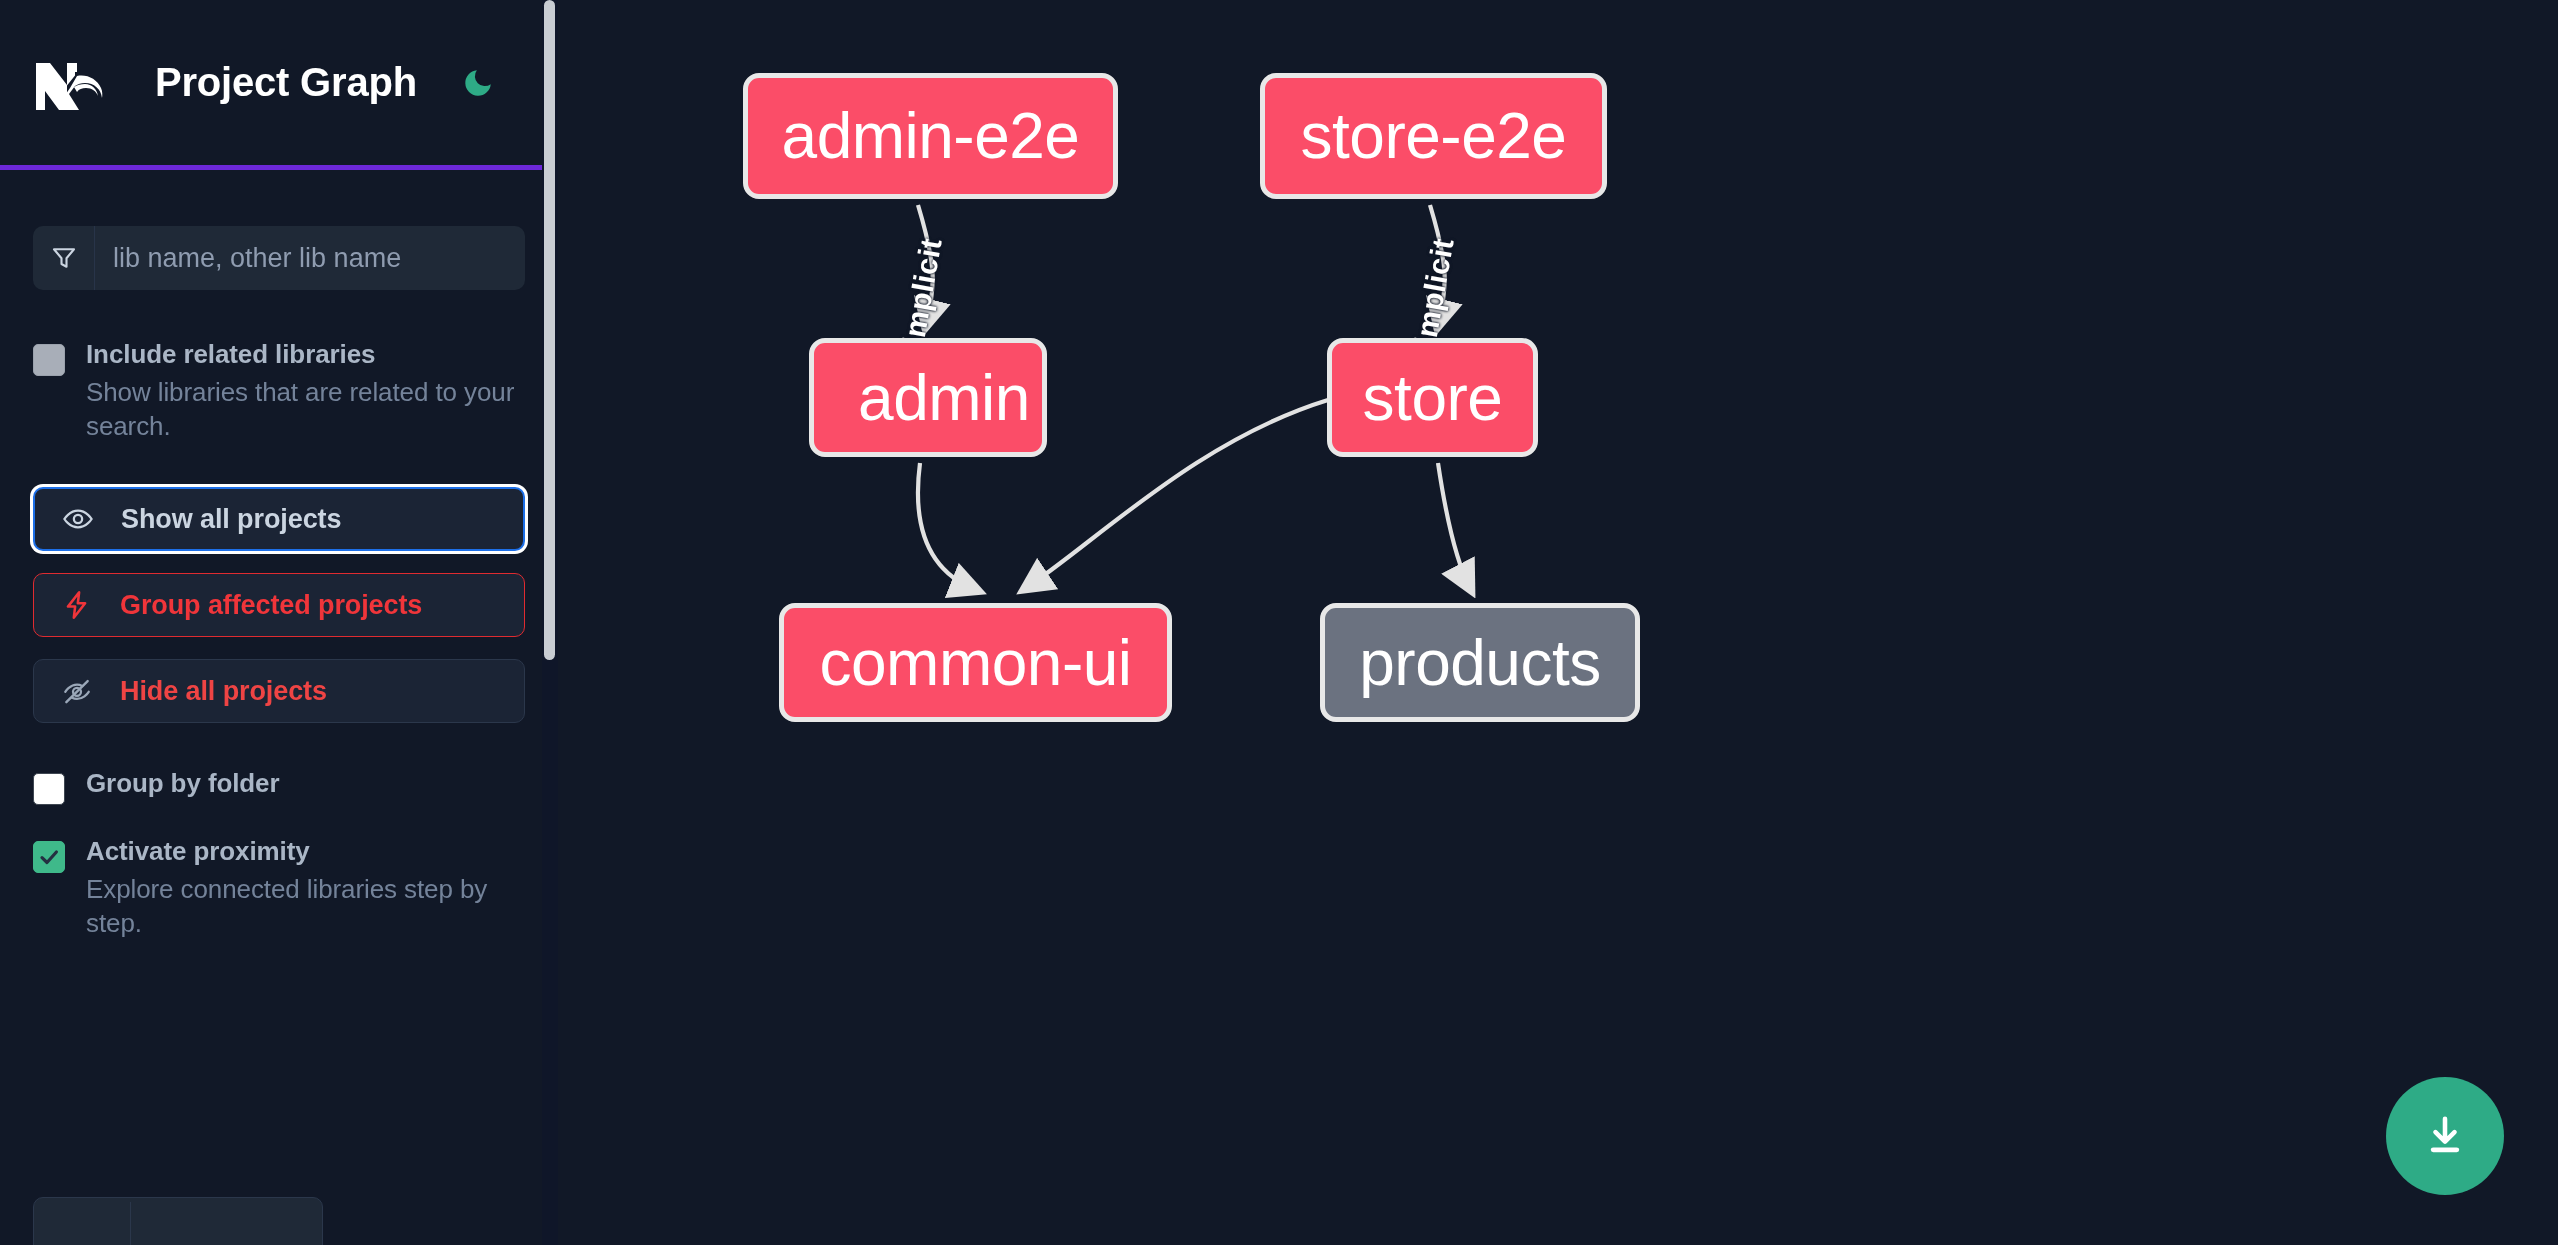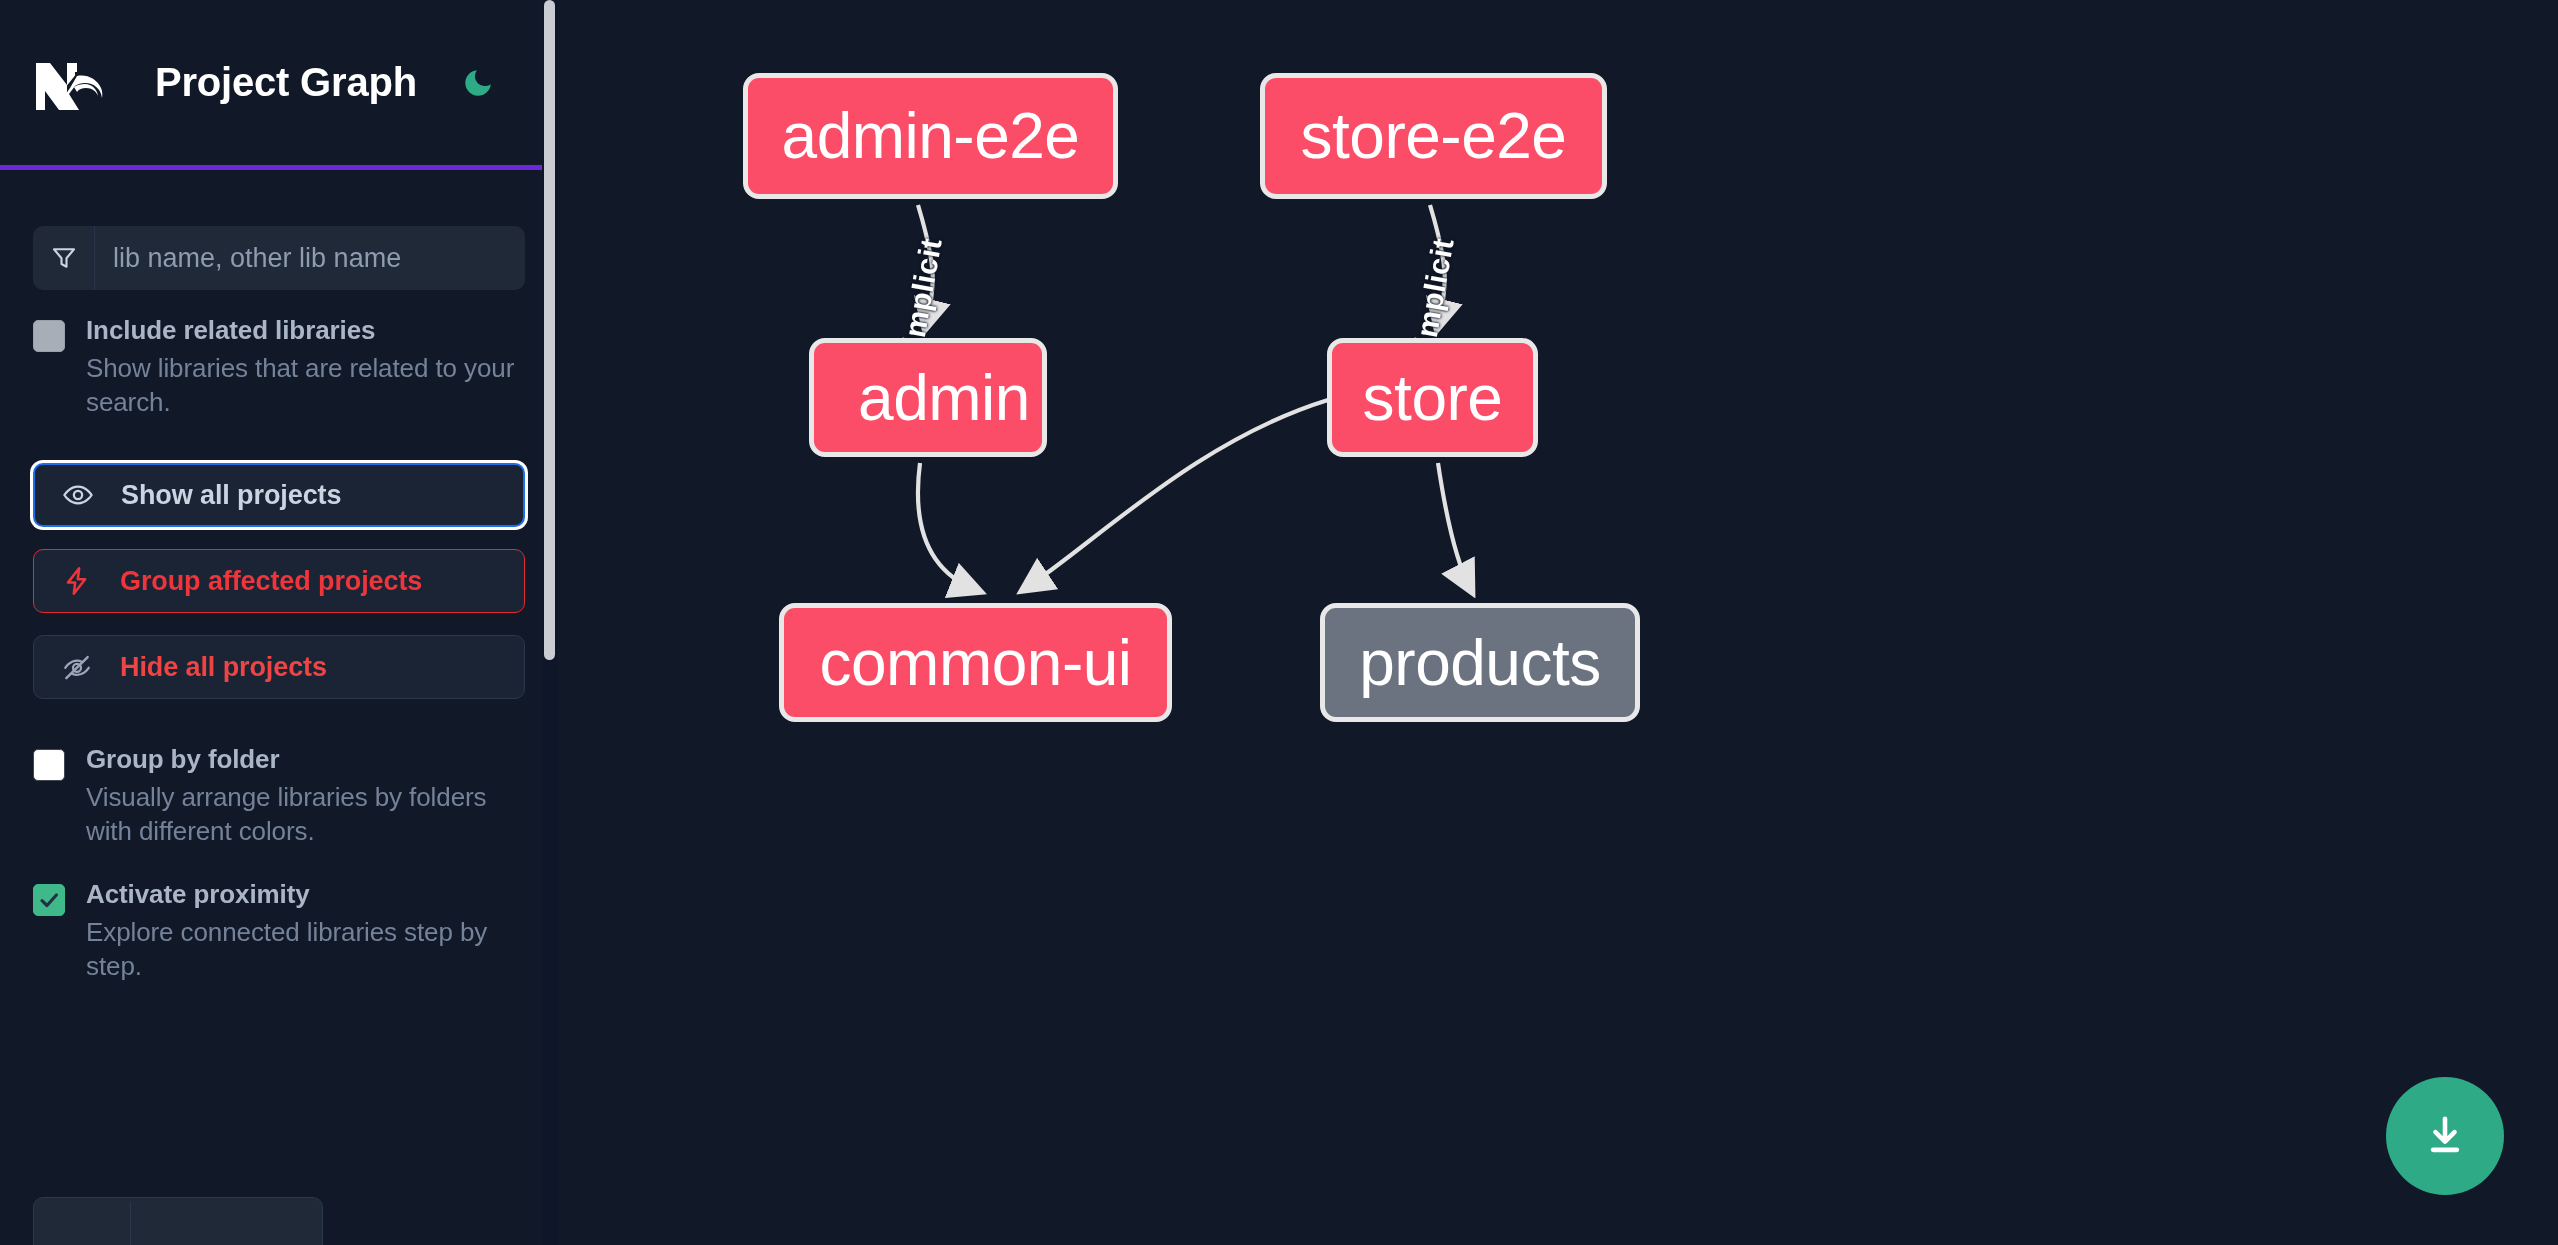--- a/index.html
+++ b/index.html
@@ -60,21 +60,21 @@
     border-right:1px solid #283449;
   }
   .search-input {
     flex:1 1 auto; background:transparent; border:none; outline:none;
     color:#e2e8f0; font-size:27px; padding:0 18px;
     font-family:"Liberation Sans", sans-serif;
   }
   .search-input::placeholder { color:#8f9cb0; }
 
   
-  .cb-row { display:flex; align-items:flex-start; padding:0 33px; margin-top:24px; }
+  .cb-row { display:flex; align-items:flex-start; padding:0 33px; margin-top:48px; }
   .cb-row.tight { margin-top:30px; }
   .cb-box {
     flex:0 0 32px; width:32px; height:32px; margin-top:6px;
     border-radius:5px; cursor:pointer;
     display:flex; align-items:center; justify-content:center;
   }
   .cb-box.disabled { background:#a8aeb8; border:1px solid #9aa1ac; }
   .cb-box.unchecked { background:#ffffff; border:1px solid #3f4752; }
   .cb-box.checked { background:#3fb98a; border:1px solid #3fb98a; }
   .cb-texts { margin-left:21px; }
@@ -230,21 +230,20 @@
             </svg>
           </span>
           <span class="btn-label">Hide all projects</span>
         </div>
       </div>
 
       <div class="cb-row" style="margin-top:44px;">
         <span class="cb-box unchecked"></span>
         <span class="cb-texts">
           <span class="cb-title">Group by folder</span>
-          <div class="cb-desc">Visually arrange libraries by folders with different colors.</div>
         </span>
       </div>
 
       <div class="cb-row tight">
         <span class="cb-box checked">
           <svg viewBox="0 0 24 24" width="24" height="24">
             <path d="M5 12.6 10 17.5 19.4 7" fill="none" stroke="#243041" stroke-width="3.2" stroke-linecap="round" stroke-linejoin="round"></path>
           </svg>
         </span>
         <span class="cb-texts">

